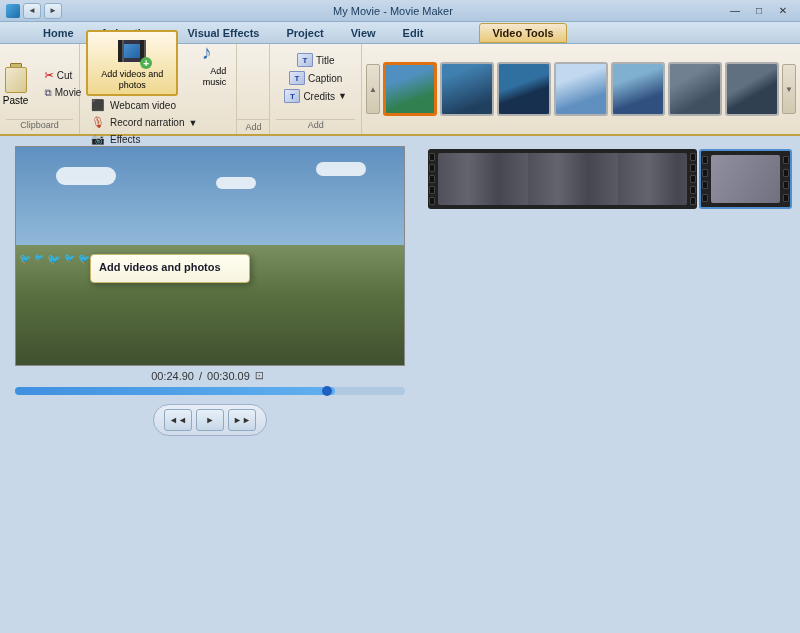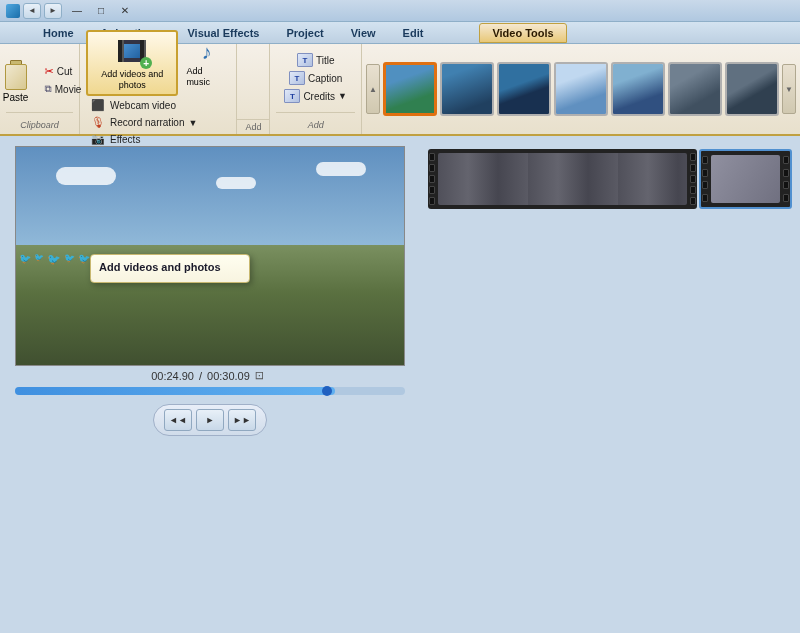--- a/index.html
+++ b/index.html
@@ -105,25 +105,24 @@
       align-items: center;
       padding: 4px 6px;
       border-right: 1px solid #d0c8b0;
       position: relative;
     }
     .ribbon-group-label {
       font-size: 9px;
       color: #666;
       text-align: center;
       margin-top: auto;
-      padding-top: 7px;
+      padding-top: 0;
       border-top: 1px solid #d0c8b0;
       width: 100%;
       text-align: center;
-      font-style: italic;
     }
     .ribbon-group-content {
       display: flex;
       align-items: center;
       gap: 3px;
       flex: 1;
     }
 
     
     .clipboard-group {
@@ -555,20 +554,21 @@
   </style>
 </head>
 <body>
 
 <div class="title-bar">
   <div class="title-bar-left">
     <div class="title-icon"></div>
     <div class="title-nav-btn">◄</div>
     <div class="title-nav-btn">►</div>
   </div>
+  <div class="title-bar-center">My Movie - Movie Maker</div>
   <div class="title-bar-right">
     <div class="title-win-btn">—</div>
     <div class="title-win-btn">□</div>
     <div class="title-win-btn close">✕</div>
   </div>
 </div>
 
 <div class="tab-row">
   <div class="tab">Home</div>
   <div class="tab">Animations</div>
@@ -616,21 +616,21 @@
               <div class="film-inner"></div>
             </div>
             <div class="add-overlay">+</div>
           </div>
           <div style="font-size:9px;text-align:center;margin-top:2px;line-height:1.2;">Add videos
 and photos</div>
         </div>
 
         <div class="add-music-btn">
           <div class="music-icon">♪</div>
-          <div style="font-size:9px;text-align:left;line-height:1.2;">Add
+          <div style="font-size:9px;text-align:right;line-height:1.2;">Add
 music</div>
         </div>
       </div>
 
       <div style="display:flex;flex-direction:column;gap:1px;margin-top:2px;">
         <div class="vt-btn">
           <span class="vt-btn-icon webcam-icon">⬛</span>
           <span>Webcam video</span>
         </div>
         <div class="vt-btn">

